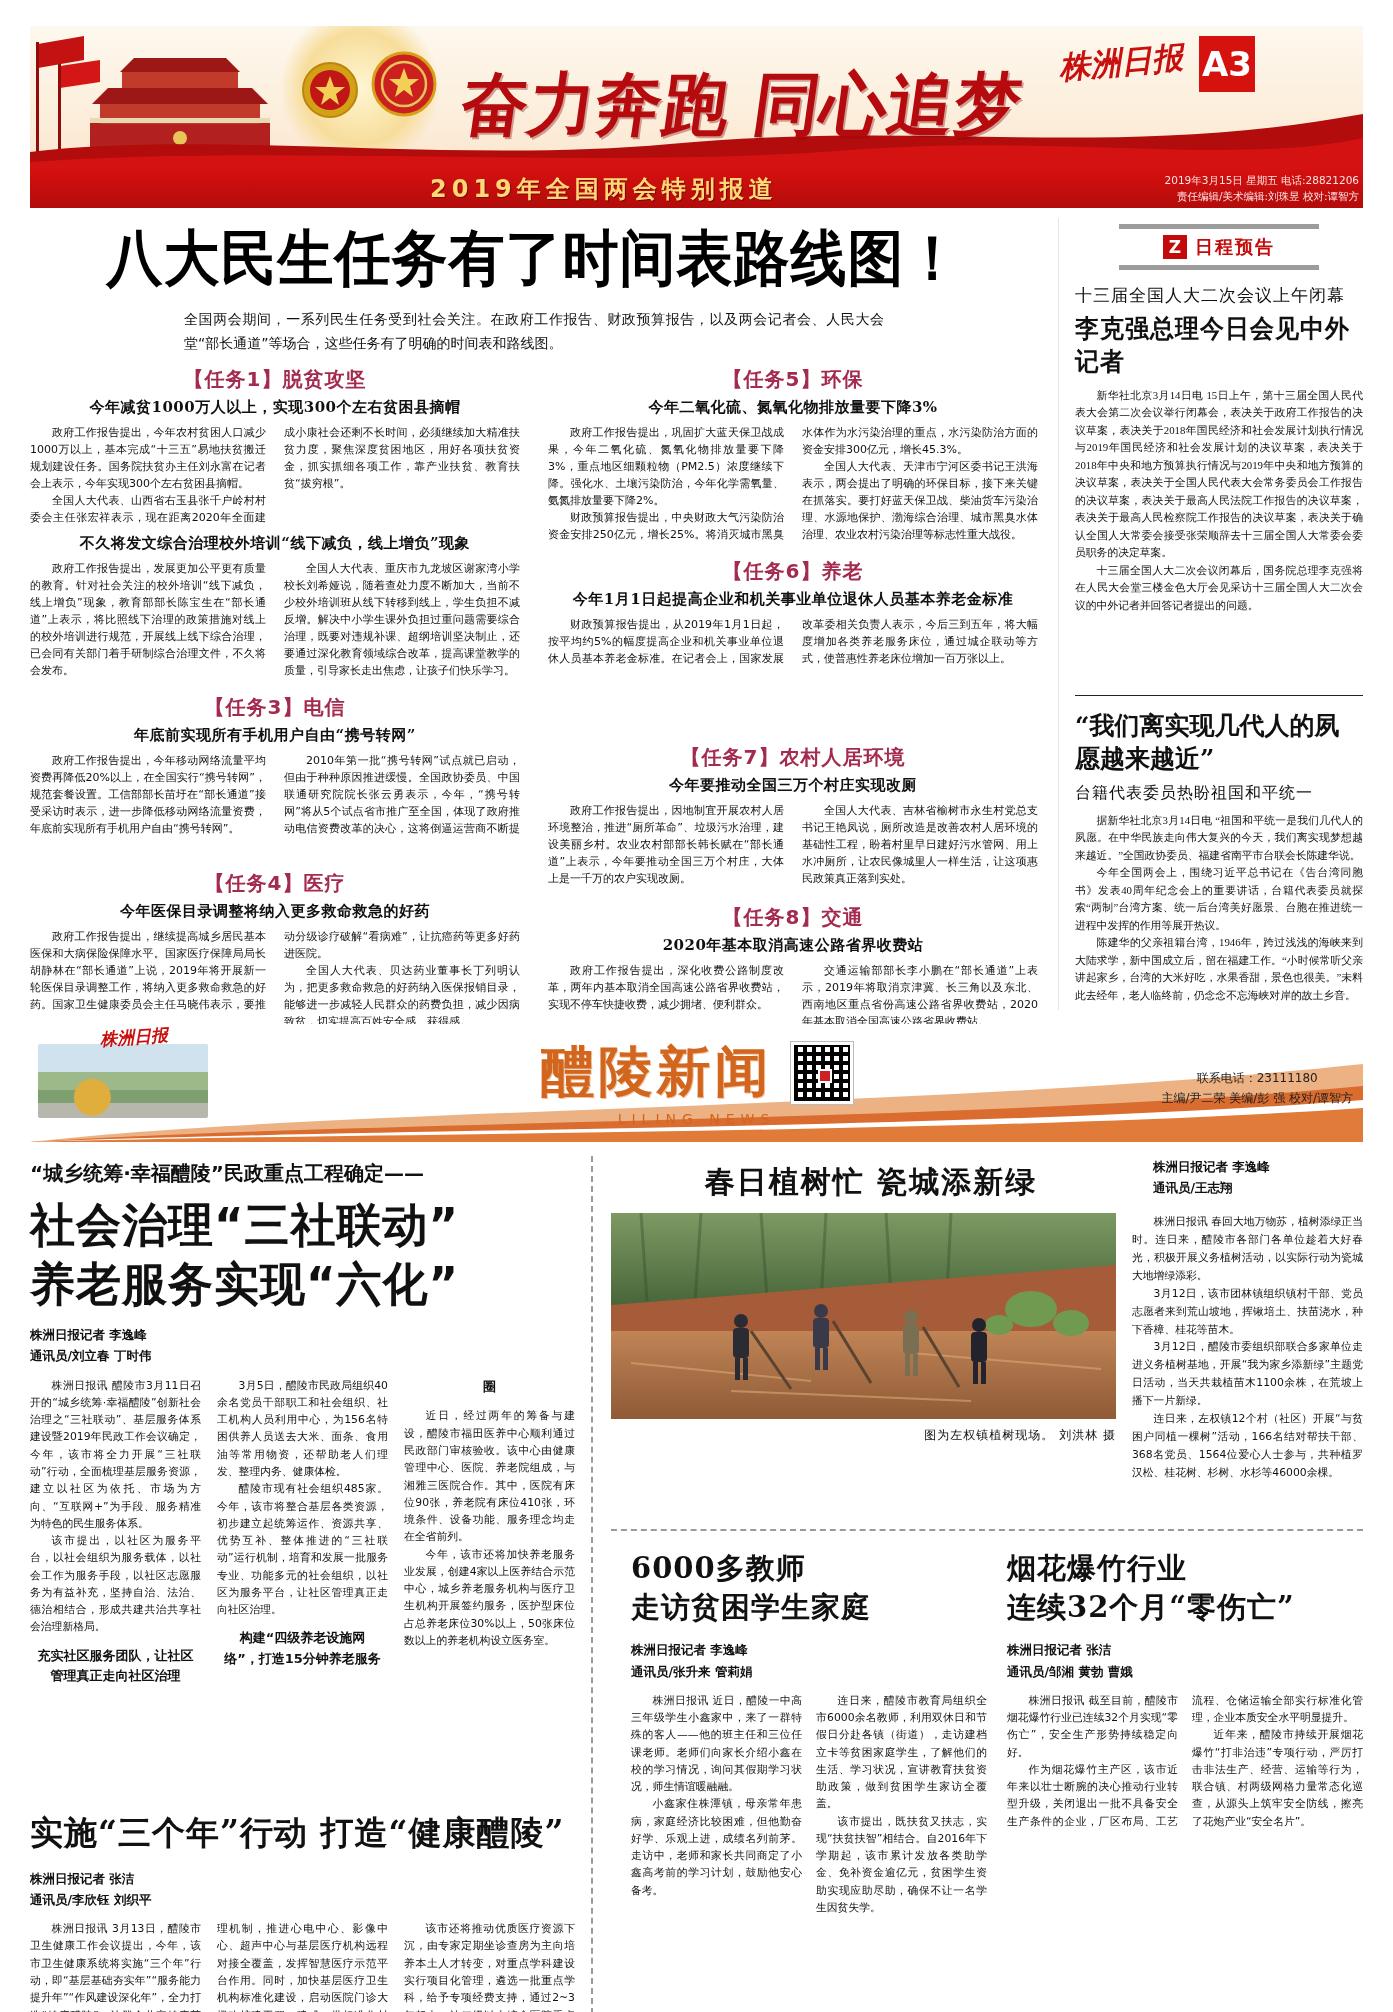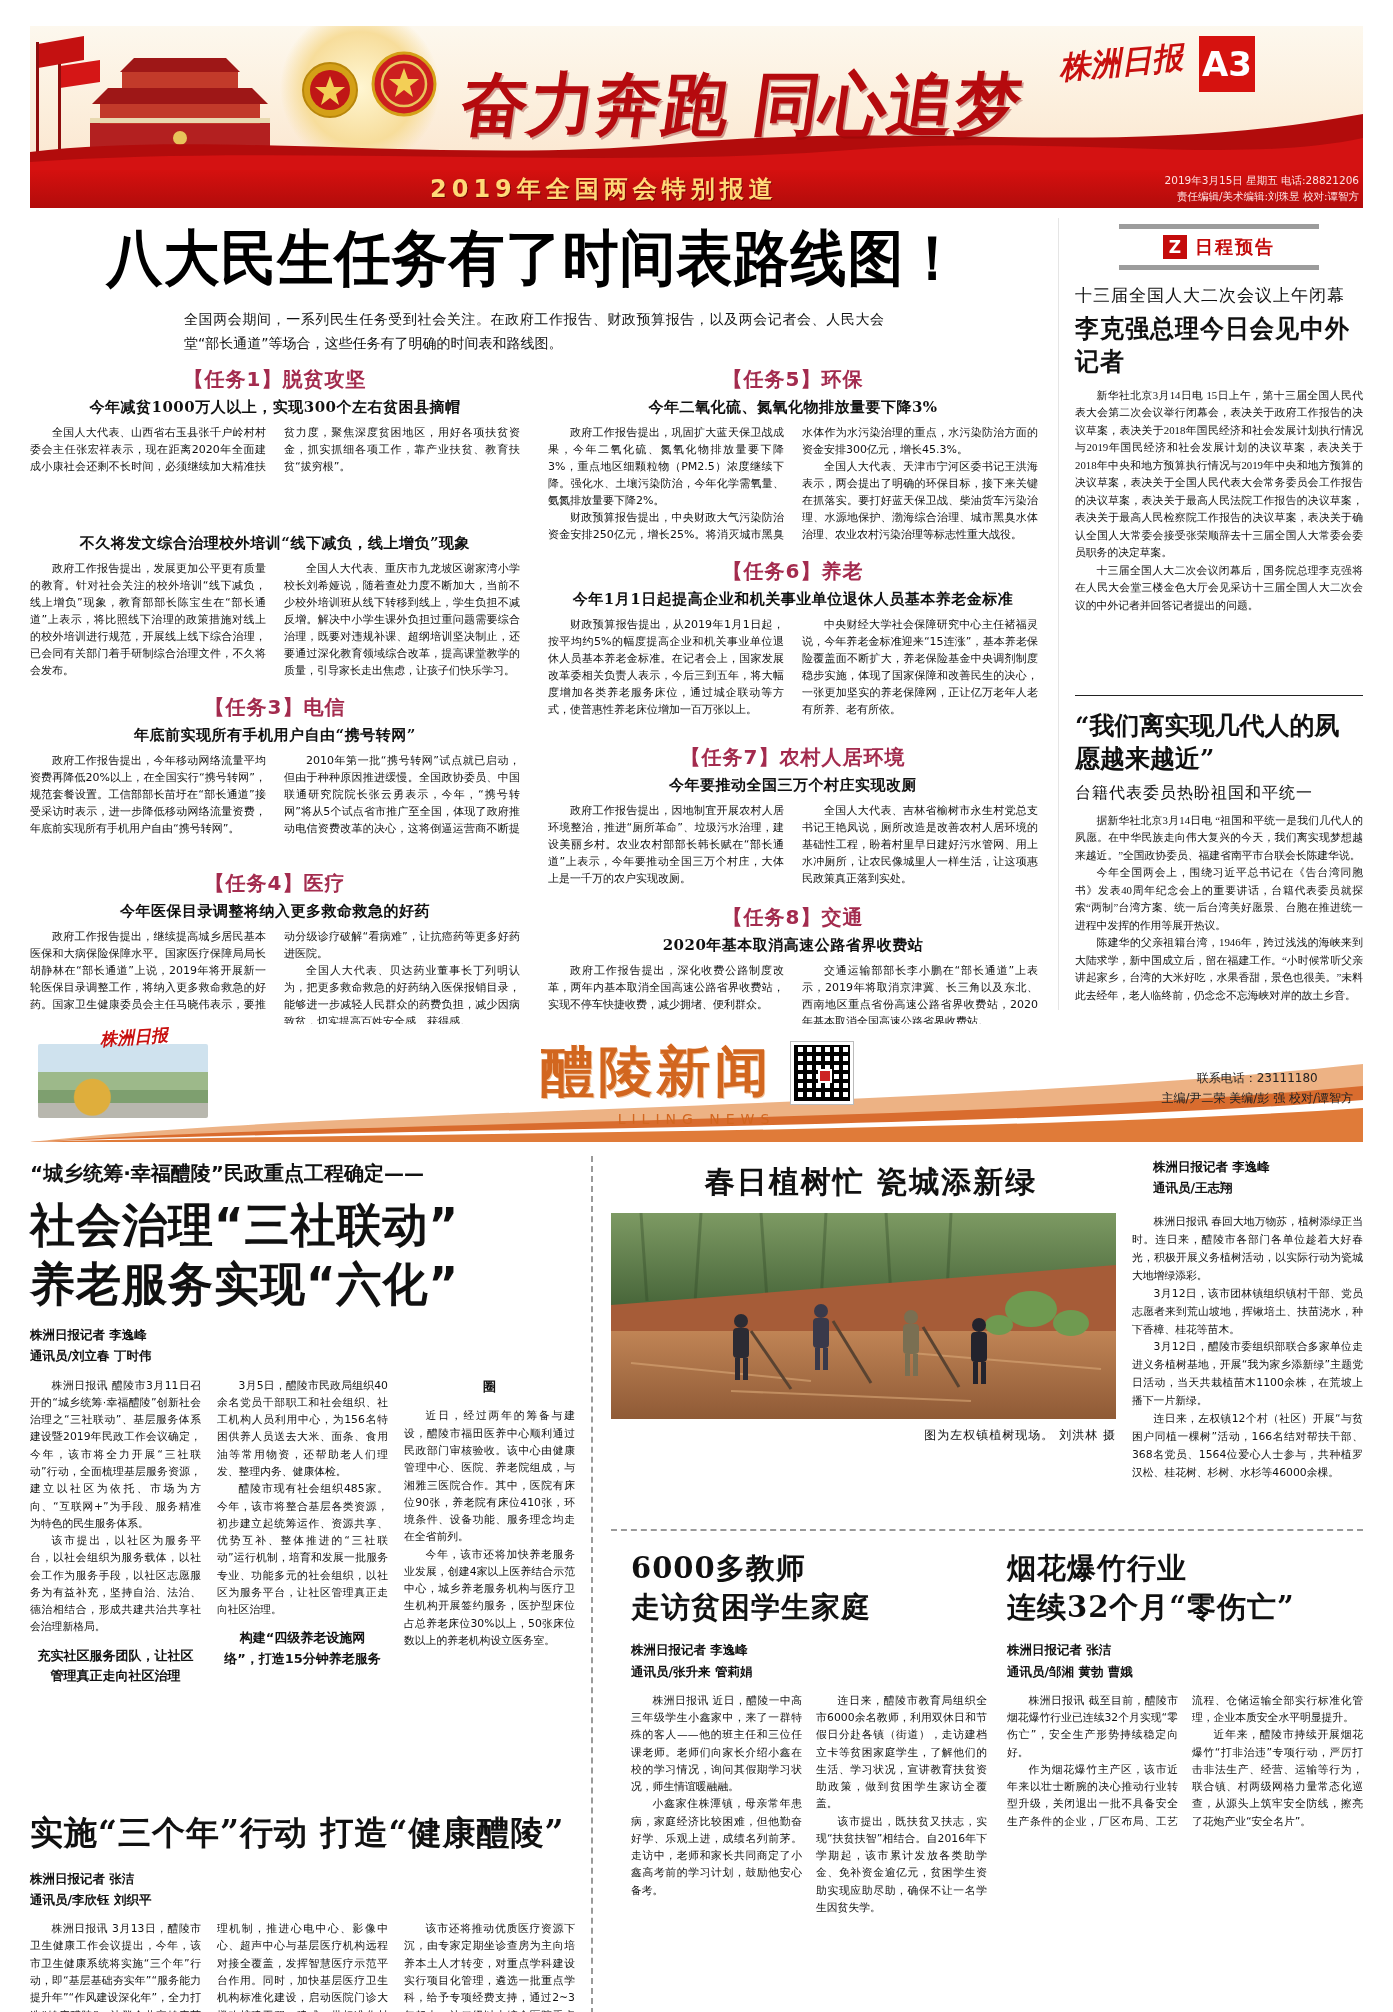--- a/index.html
+++ b/index.html
@@ -178,20 +178,21 @@
   <main class="main-sec">
     <div class="main-left">
       <h1 class="lead-h1">八大民生任务有了时间表路线图！</h1>
       <p class="deck">全国两会期间，一系列民生任务受到社会关注。在政府工作报告、财政预算报告，以及两会记者会、人民大会堂“部长通道”等场合，这些任务有了明确的时间表和路线图。</p>
       <div class="tasks">
         <div class="task-col">
           <div class="task">
             <div class="task-head"><span>【任务1】</span><span>脱贫攻坚</span></div>
             <div class="task-sub">今年减贫1000万人以上，实现300个左右贫困县摘帽</div>
             <div class="task-body" style="height:104px">
+              <p>政府工作报告提出，今年农村贫困人口减少1000万以上，基本完成“十三五”易地扶贫搬迁规划建设任务。国务院扶贫办主任刘永富在记者会上表示，今年实现300个左右贫困县摘帽。</p>
               <p>全国人大代表、山西省右玉县张千户岭村村委会主任张宏祥表示，现在距离2020年全面建成小康社会还剩不长时间，必须继续加大精准扶贫力度，聚焦深度贫困地区，用好各项扶贫资金，抓实抓细各项工作，靠产业扶贫、教育扶贫“拔穷根”。</p>
             </div>
           </div>
           <div class="task">
             <div class="task-sub">不久将发文综合治理校外培训“线下减负，线上增负”现象</div>
             <div class="task-body" style="height:128px">
               <p>政府工作报告提出，发展更加公平更有质量的教育。针对社会关注的校外培训“线下减负，线上增负”现象，教育部部长陈宝生在“部长通道”上表示，将比照线下治理的政策措施对线上的校外培训进行规范，开展线上线下综合治理，已会同有关部门着手研制综合治理文件，不久将会发布。</p>
               <p>全国人大代表、重庆市九龙坡区谢家湾小学校长刘希娅说，随着查处力度不断加大，当前不少校外培训班从线下转移到线上，学生负担不减反增。解决中小学生课外负担过重问题需要综合治理，既要对违规补课、超纲培训坚决制止，还要通过深化教育领域综合改革，提高课堂教学的质量，引导家长走出焦虑，让孩子们快乐学习。</p>
             </div>
           </div>
@@ -220,21 +221,20 @@
               <p>政府工作报告提出，巩固扩大蓝天保卫战成果，今年二氧化硫、氮氧化物排放量要下降3%，重点地区细颗粒物（PM2.5）浓度继续下降。强化水、土壤污染防治，今年化学需氧量、氨氮排放量要下降2%。</p>
               <p>财政预算报告提出，中央财政大气污染防治资金安排250亿元，增长25%。将消灭城市黑臭水体作为水污染治理的重点，水污染防治方面的资金安排300亿元，增长45.3%。</p>
               <p>全国人大代表、天津市宁河区委书记王洪海表示，两会提出了明确的环保目标，接下来关键在抓落实。要打好蓝天保卫战、柴油货车污染治理、水源地保护、渤海综合治理、城市黑臭水体治理、农业农村污染治理等标志性重大战役。</p>
             </div>
           </div>
           <div class="task">
             <div class="task-head"><span>【任务6】</span><span>养老</span></div>
             <div class="task-sub">今年1月1日起提高企业和机关事业单位退休人员基本养老金标准</div>
             <div class="task-body" style="height:122px">
               <p>财政预算报告提出，从2019年1月1日起，按平均约5%的幅度提高企业和机关事业单位退休人员基本养老金标准。在记者会上，国家发展改革委相关负责人表示，今后三到五年，将大幅度增加各类养老服务床位，通过城企联动等方式，使普惠性养老床位增加一百万张以上。</p>
-              <p>中央财经大学社会保障研究中心主任褚福灵说，今年养老金标准迎来“15连涨”，基本养老保险覆盖面不断扩大，养老保险基金中央调剂制度稳步实施，体现了国家保障和改善民生的决心，一张更加坚实的养老保障网，正让亿万老年人老有所养、老有所依。</p>
             </div>
           </div>
           <div class="task">
             <div class="task-head"><span>【任务7】</span><span>农村人居环境</span></div>
             <div class="task-sub">今年要推动全国三万个村庄实现改厕</div>
             <div class="task-body" style="height:96px">
               <p>政府工作报告提出，因地制宜开展农村人居环境整治，推进“厕所革命”、垃圾污水治理，建设美丽乡村。农业农村部部长韩长赋在“部长通道”上表示，今年要推动全国三万个村庄，大体上是一千万的农户实现改厕。</p>
               <p>全国人大代表、吉林省榆树市永生村党总支书记王艳凤说，厕所改造是改善农村人居环境的基础性工程，盼着村里早日建好污水管网、用上水冲厕所，让农民像城里人一样生活，让这项惠民政策真正落到实处。</p>
             </div>
           </div>

